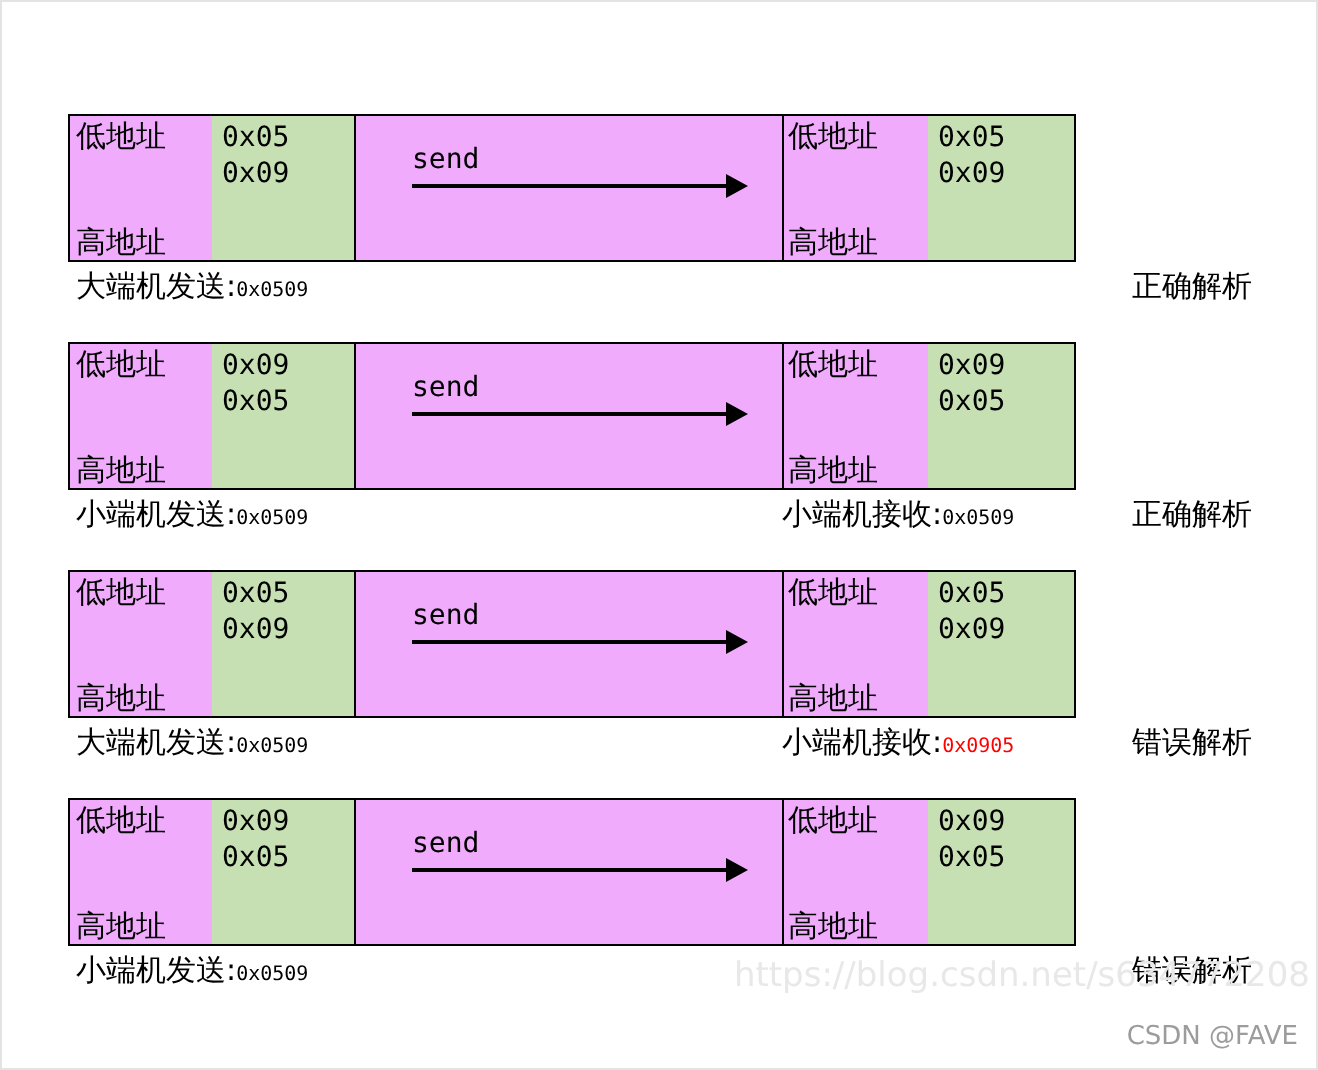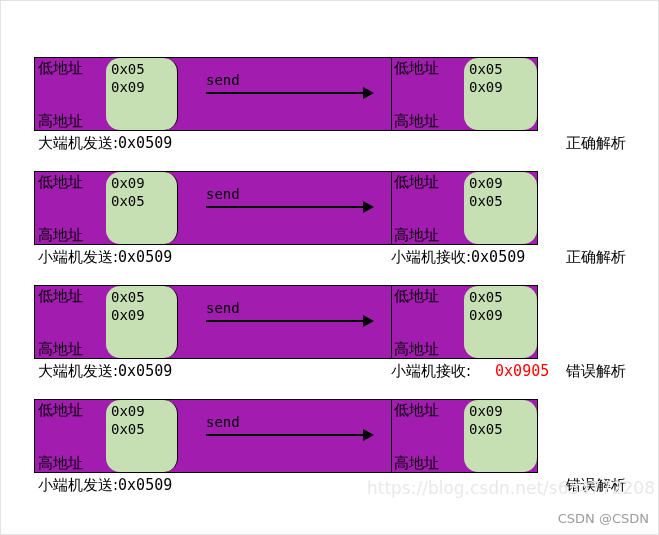--- a/index.html
+++ b/index.html
@@ -12,51 +12,51 @@
   .mono{font-family:"DejaVu Sans Mono","Liberation Mono",monospace;}
   
   .title{
     position:absolute;top:14px;left:0;width:572px;text-align:center;
     font-size:17px;font-weight:bold;letter-spacing:1px;
   }
   
   .row{position:absolute;left:0;width:659px;height:114px;}
   .box{
     position:absolute;left:33px;top:0;width:504px;height:74px;
-    box-sizing:border-box;border:1px solid var(--c-line,#000);background:#a21caf;
+    box-sizing:border-box;border:1px solid var(--c-line,#000);background:#f0abfc;
   }
   .addr{position:absolute;font-size:15px;line-height:16px;white-space:nowrap;}
   .addr.low{top:2px;}
   .addr.high{bottom:1px;}
   .addr.left{left:3px;}
   .addr.right{left:359px;}
   .bytes{
     position:absolute;top:0;bottom:0;background:var(--c-byte_bg,#c6e0b4);
-    padding:2px 0 0 5px;box-sizing:border-box;border-radius:14px;
+    padding:2px 0 0 5px;box-sizing:border-box;
   }
   .bytes .byte{font-size:14px;line-height:18px;font-family:"DejaVu Sans Mono","Liberation Mono",monospace;}
   .bytes.g1{left:71px;width:72px;border-right:1px solid var(--c-line,#000);}
   .bytes.g2{right:0;width:73px;}
   .divider{position:absolute;left:356px;top:0;bottom:0;width:1px;background:var(--c-line,#000);}
   .send-label{
     position:absolute;left:171px;top:14px;width:157px;text-align:left;
     font-size:14px;font-family:"DejaVu Sans Mono","Liberation Mono",monospace;
   }
   .arrow{position:absolute;left:171px;top:34px;width:157px;height:2px;background:var(--c-line,#000);}
   .arrow::after{
     content:"";position:absolute;right:-11px;top:-5px;width:0;height:0;
     border-left:11px solid var(--c-line,#000);
     border-top:6px solid transparent;border-bottom:6px solid transparent;
   }
   .caption{position:absolute;top:77px;font-size:15px;white-space:nowrap;}
-  .caption .val{font-size:15px;}
+  .caption .val{font-size:10px;}
   .caption.sender{left:37px;}
   .caption.recv{left:390px;}
   .caption.verdict{left:565px;}
-  .val.error{color:var(--c-error,#f00);margin-left:24px;}
+  .val.error{color:var(--c-error,#f00);}
   
   .wm-url{
     position:absolute;top:477px;right:3px;font-size:17px;
     color:var(--c-watermark_url,#e8e8e8);white-space:nowrap;
   }
   .wm-credit{
     position:absolute;top:510px;right:9px;font-size:13px;
     color:var(--c-watermark_credit,#9c9c9c);white-space:nowrap;
   }
 </style>
@@ -163,14 +163,14 @@
       </div>
     </div>
     <div class="caption sender">
       <span>小端机发送:</span><span class="mono val">0x0509</span>
     </div>
     <div class="caption verdict">错误解析</div>
   </section>
 </div>
 
   <div class="wm-url">https://blog.csdn.net/s634772208</div>
-  <div class="wm-credit">CSDN @CSDN</div>
+  <div class="wm-credit">CSDN @FAVE</div>
 </div>
 
 </body></html>

